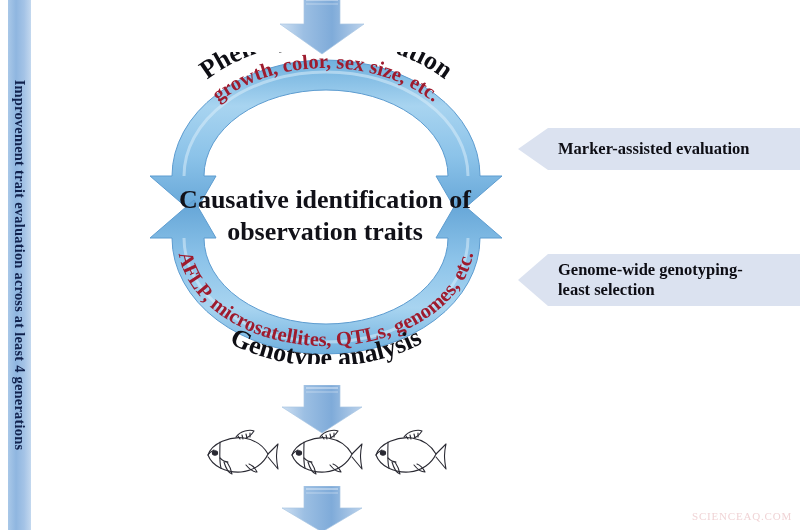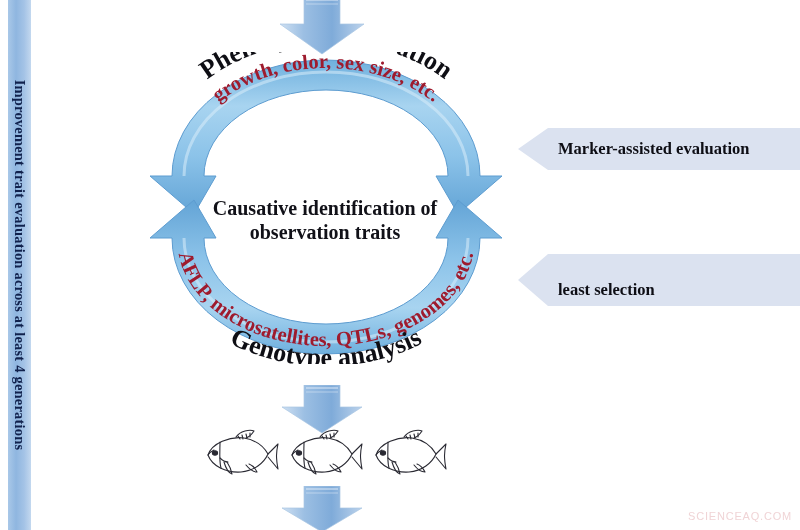--- a/index.html
+++ b/index.html
@@ -67,26 +67,26 @@
   }
   .arc-text-inner {
     font-size: 20.5px;
     fill: #9e1b2e;
   }
 
   
   .center-caption {
     position: absolute;
     left: 175px;
-    top: 196px;
+    top: 184px;
     width: 300px;
     text-align: center;
     font-family: "Liberation Serif", serif;
     font-weight: bold;
-    font-size: 20px;
+    font-size: 26px;
     line-height: 1.22;
     color: #111118;
   }
 
   
   .callout {
     position: absolute;
     display: flex;
     align-items: center;
     background: #dbe2f0;
@@ -115,21 +115,21 @@
     width: 250px;
     height: 62px;
   }
   .fish { position: absolute; top: 0; }
 
   
   .watermark {
     position: absolute;
     right: 8px;
     bottom: 8px;
-    font-family: Liberation Sans, sans-serif;
+    font-family: Liberation Serif, serif;
     font-size: 11px;
     letter-spacing: 0.8px;
     color: #f0d4d6;
     user-select: none;
     margin-left: 27px;
   }
 </style>
 </head>
 <body>
 
@@ -218,21 +218,21 @@
     <div>Causative identification of</div>
     <div>observation traits</div>
   </div>
 
   <div class="callout" id="callout-1">
     <span>Marker-assisted evaluation</span>
   </div>
 
   <div class="callout" id="callout-2">
     <span>
-      <br>
+      <span>Genome-wide genotyping-</span><br>
       <span>least selection</span>
     </span>
   </div>
 
   <div class="v-arrow" style="left:276px; top:385px;">
     <svg width="92" height="50" viewBox="0 0 92 50">
       <defs>
         <linearGradient id="agrad2" x1="0" y1="0" x2="1" y2="0">
           <stop offset="0%" stop-color="#cfe0f2"></stop>
           <stop offset="28%" stop-color="#9cbfe3"></stop>

